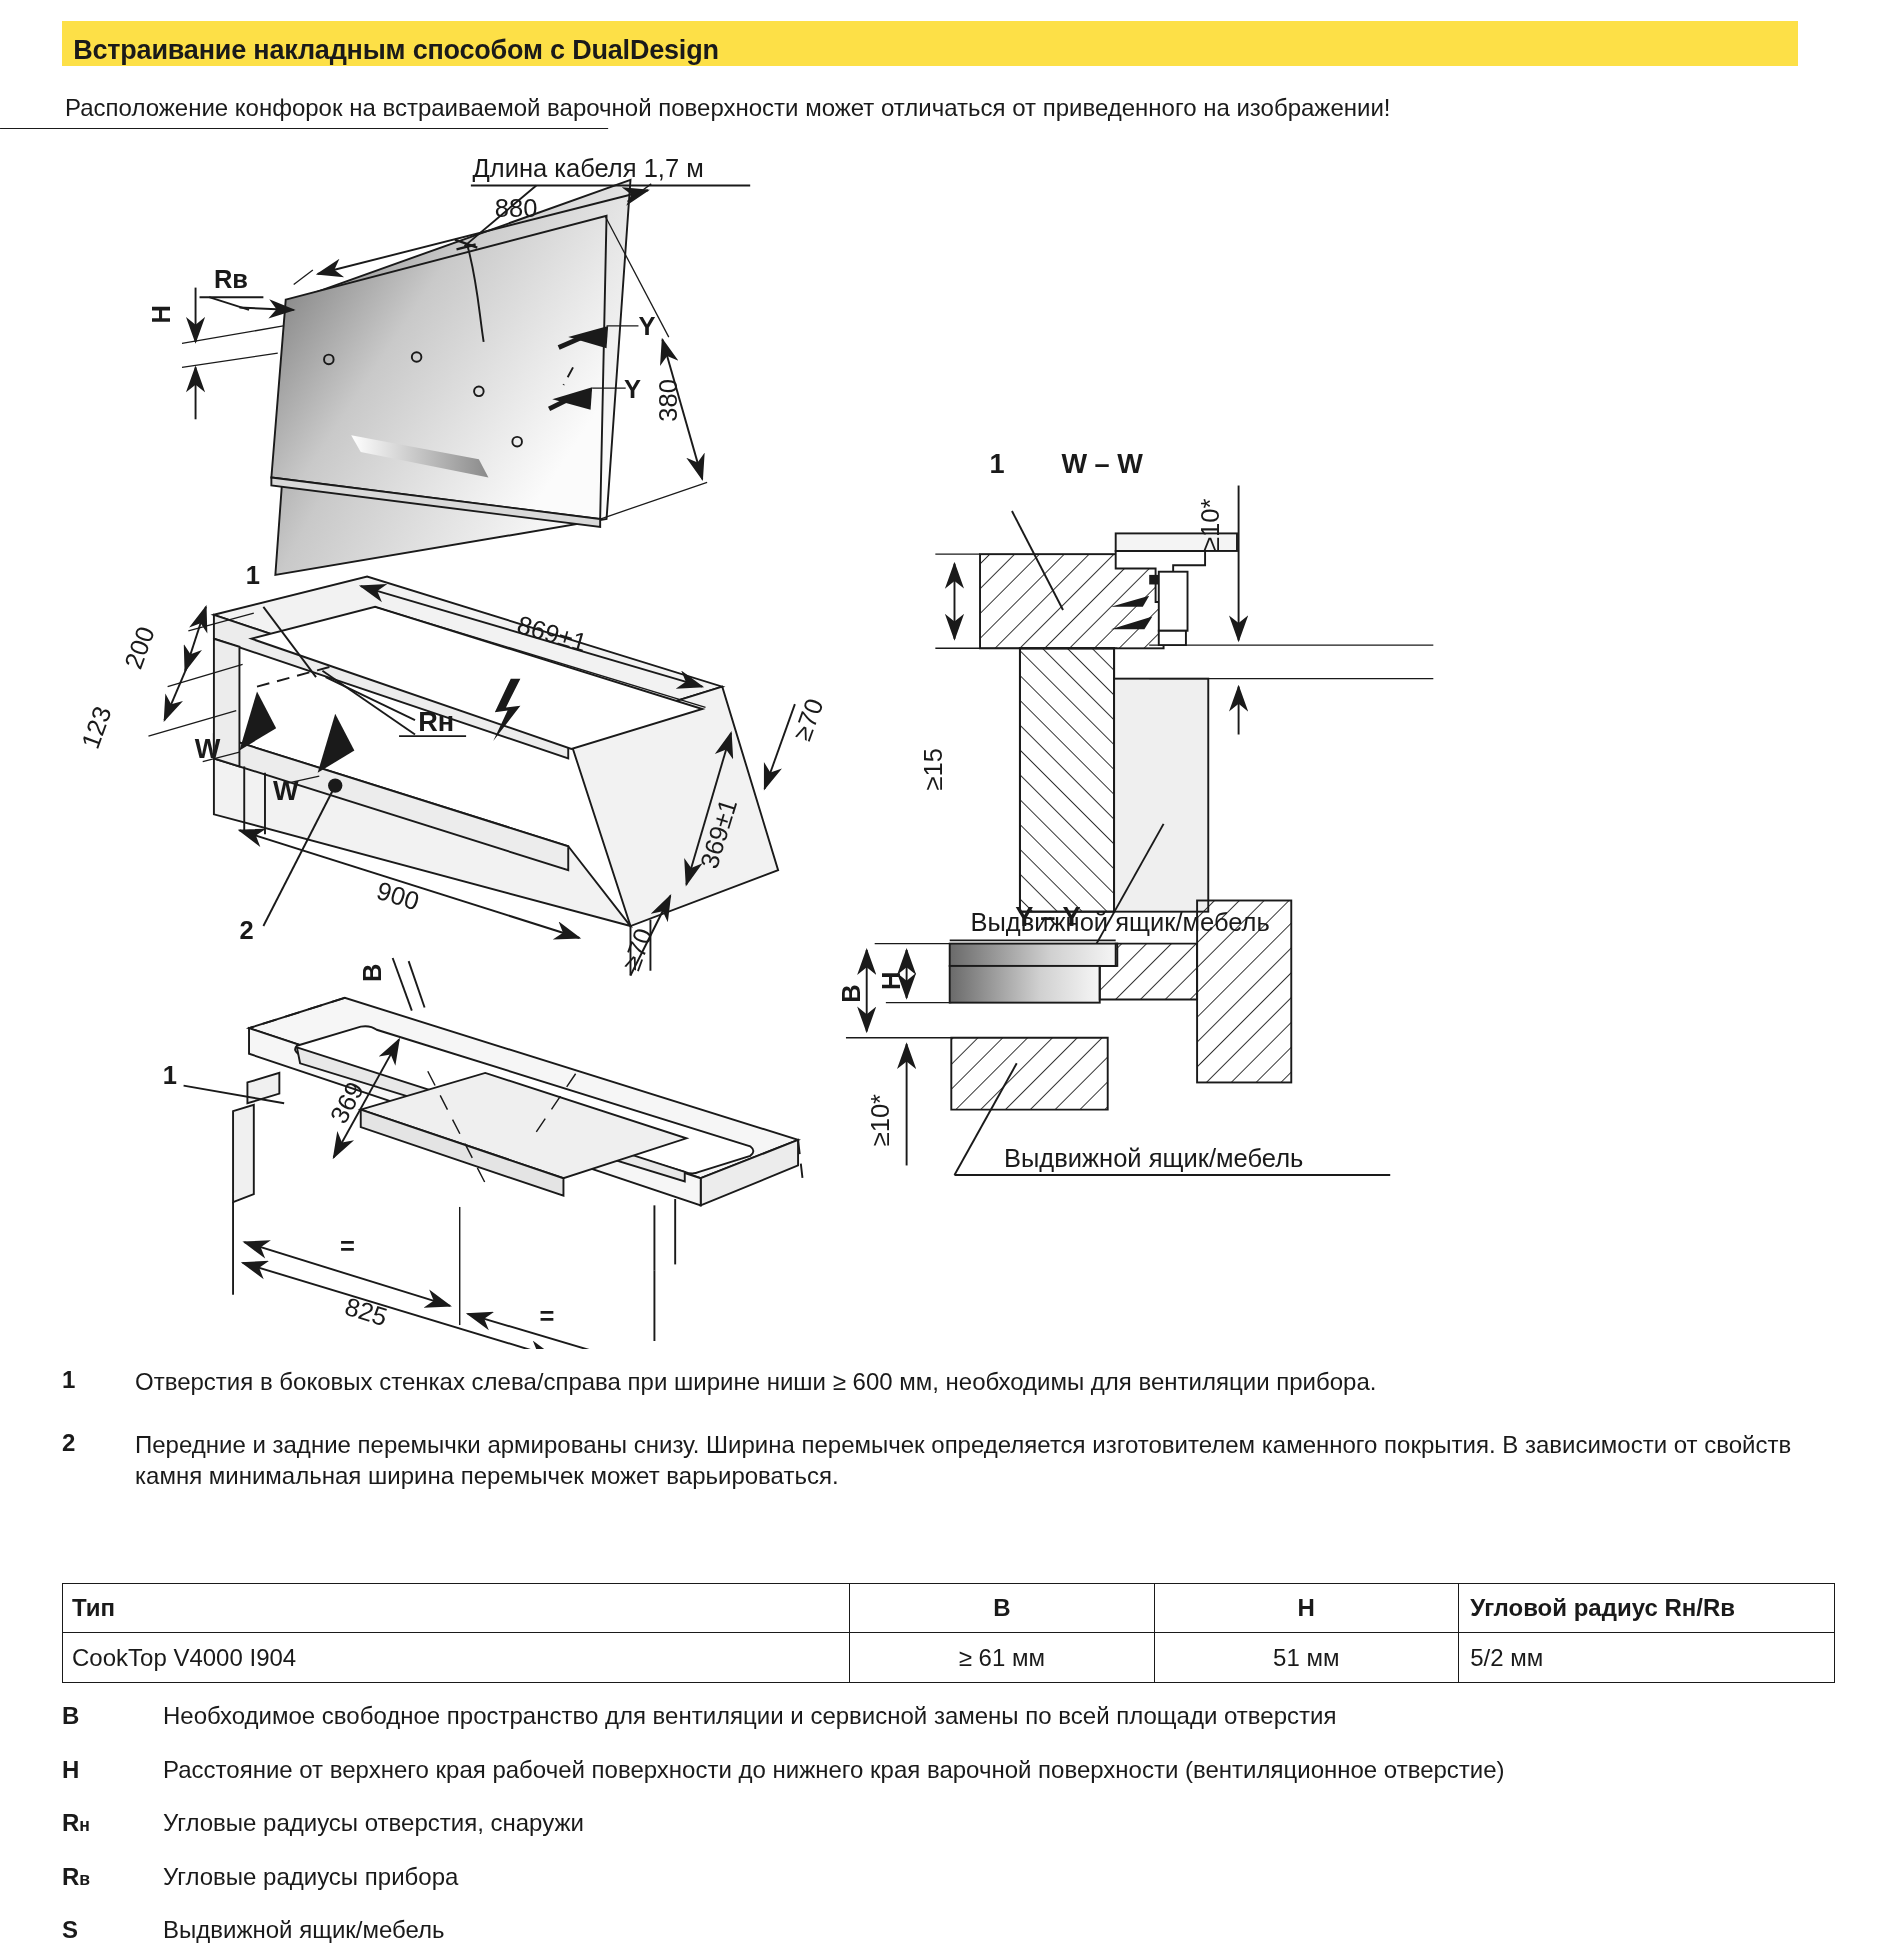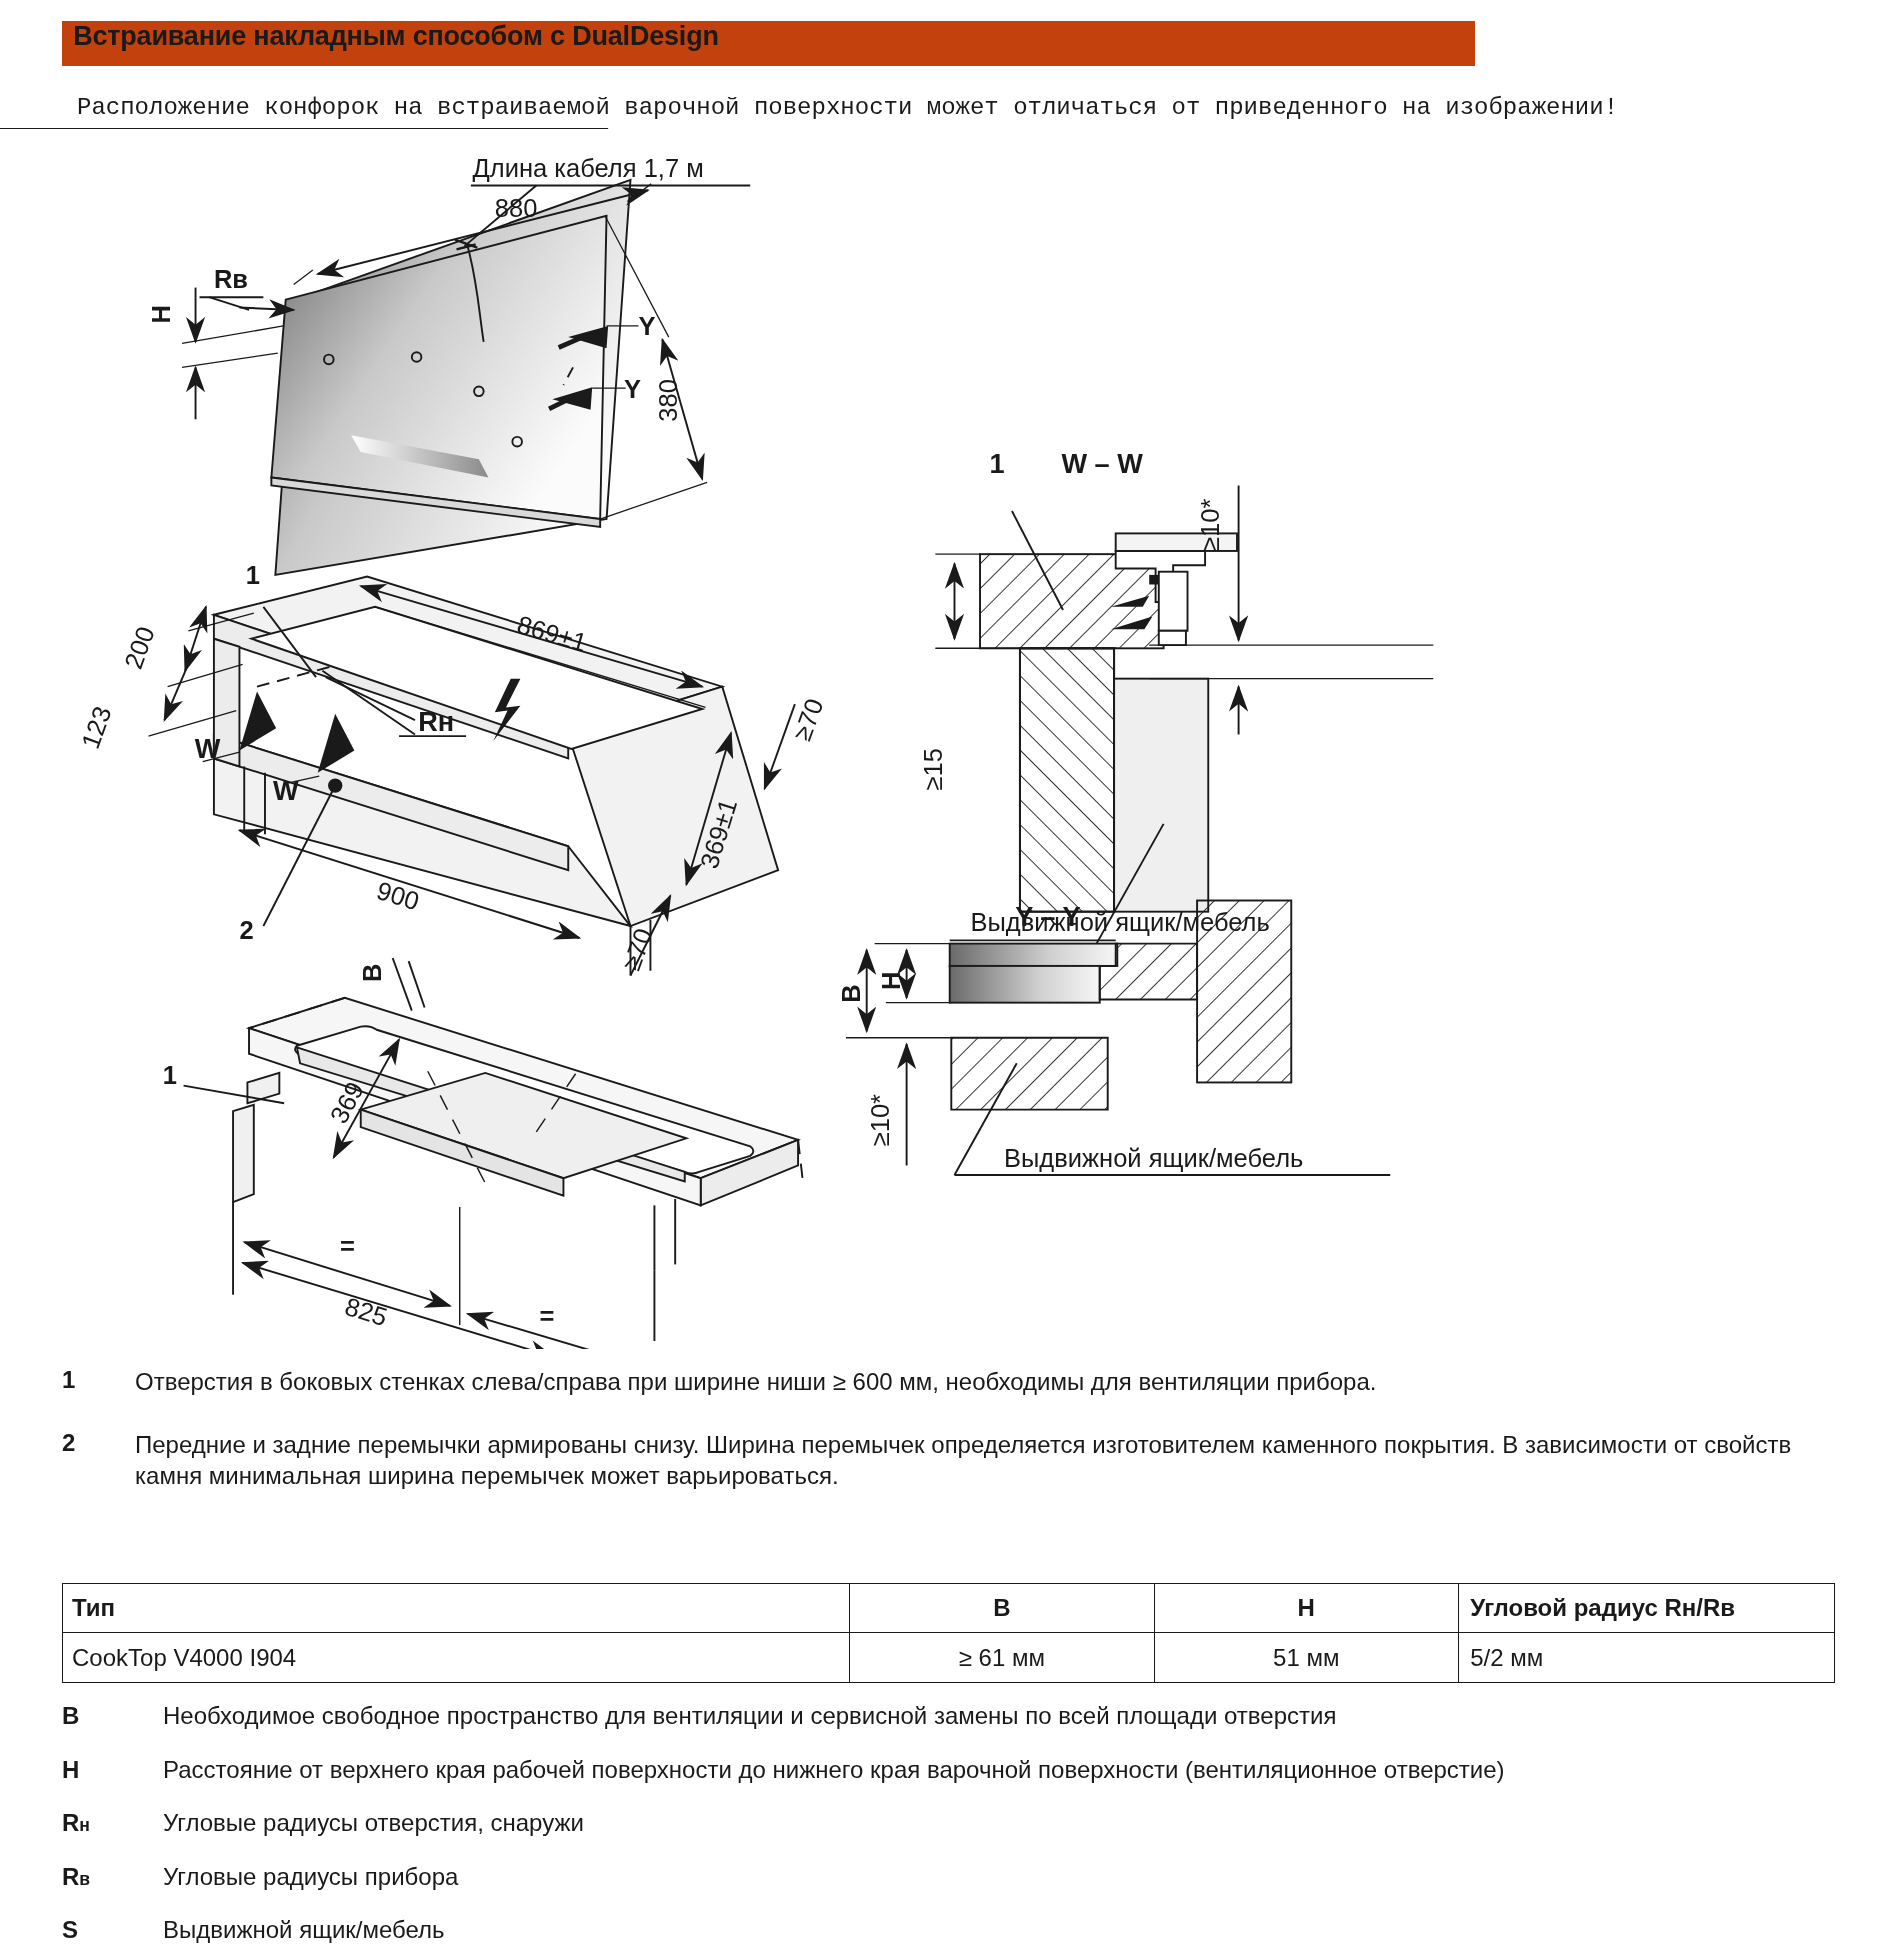--- a/index.html
+++ b/index.html
@@ -5,30 +5,30 @@
   html,body{margin:0;padding:0;background:#ffffff;}
   body{
     width:1901px;height:1945px;position:relative;
     font-family:"Liberation Sans","DejaVu Sans",sans-serif;
     color:#1a1a1a;overflow:hidden;
   }
   .page{position:absolute;inset:0;}
 
   
   .header-bar{
-    position:absolute;left:62px;top:21px;width:1413px;height:45px;
-    background:#c2410c;display:flex;align-items:flex-start;
+    position:absolute;left:62px;top:21px;width:1736px;height:45px;
+    background:#fde047;display:flex;align-items:flex-end;
   }
   .header-title{
     font-size:27px;font-weight:bold;padding-left:11.2px;letter-spacing:-0.2px;
     white-space:nowrap;
   }
   .intro-line{
-    position:absolute;left:77px;top:94px;width:1788px;
-    font-size:24px;white-space:nowrap;font-family:Liberation Mono, monospace;
+    position:absolute;left:65px;top:94px;width:1788px;
+    font-size:24px;white-space:nowrap;
   }
 
   
   .drawing{position:absolute;left:0;top:128px;width:1511px;height:1221px;}
   .drawing svg{display:block;}
 
   
   .notes{position:absolute;left:62px;top:1366px;width:1780px;}
   .note-star{font-size:24px;margin:0 0 37px 0;white-space:nowrap;}
   .note-row{display:flex;margin-bottom:32px;}

